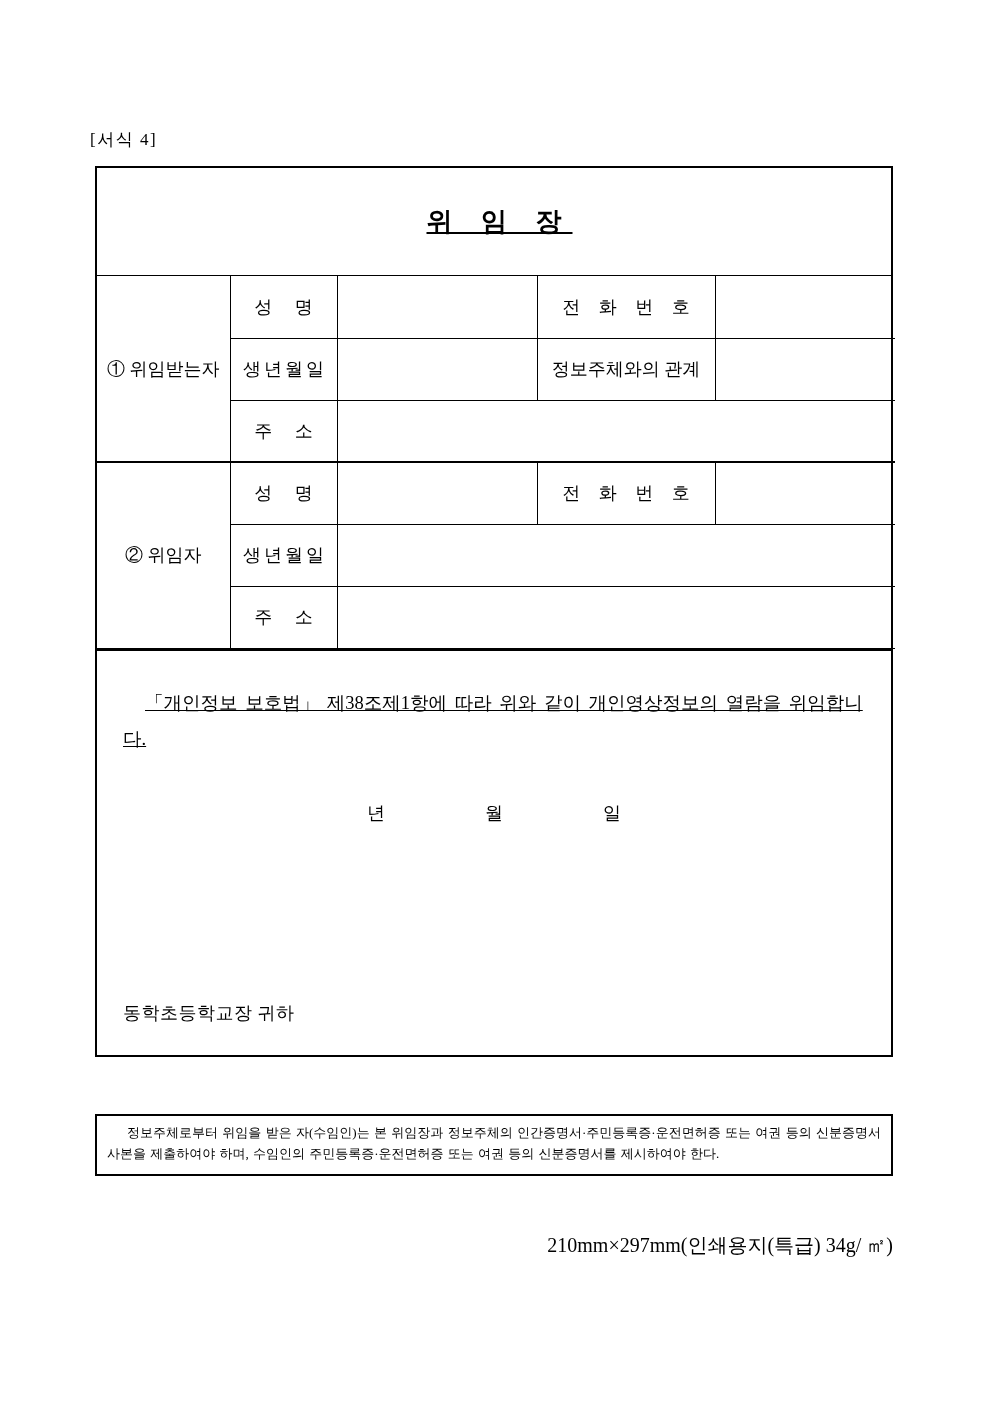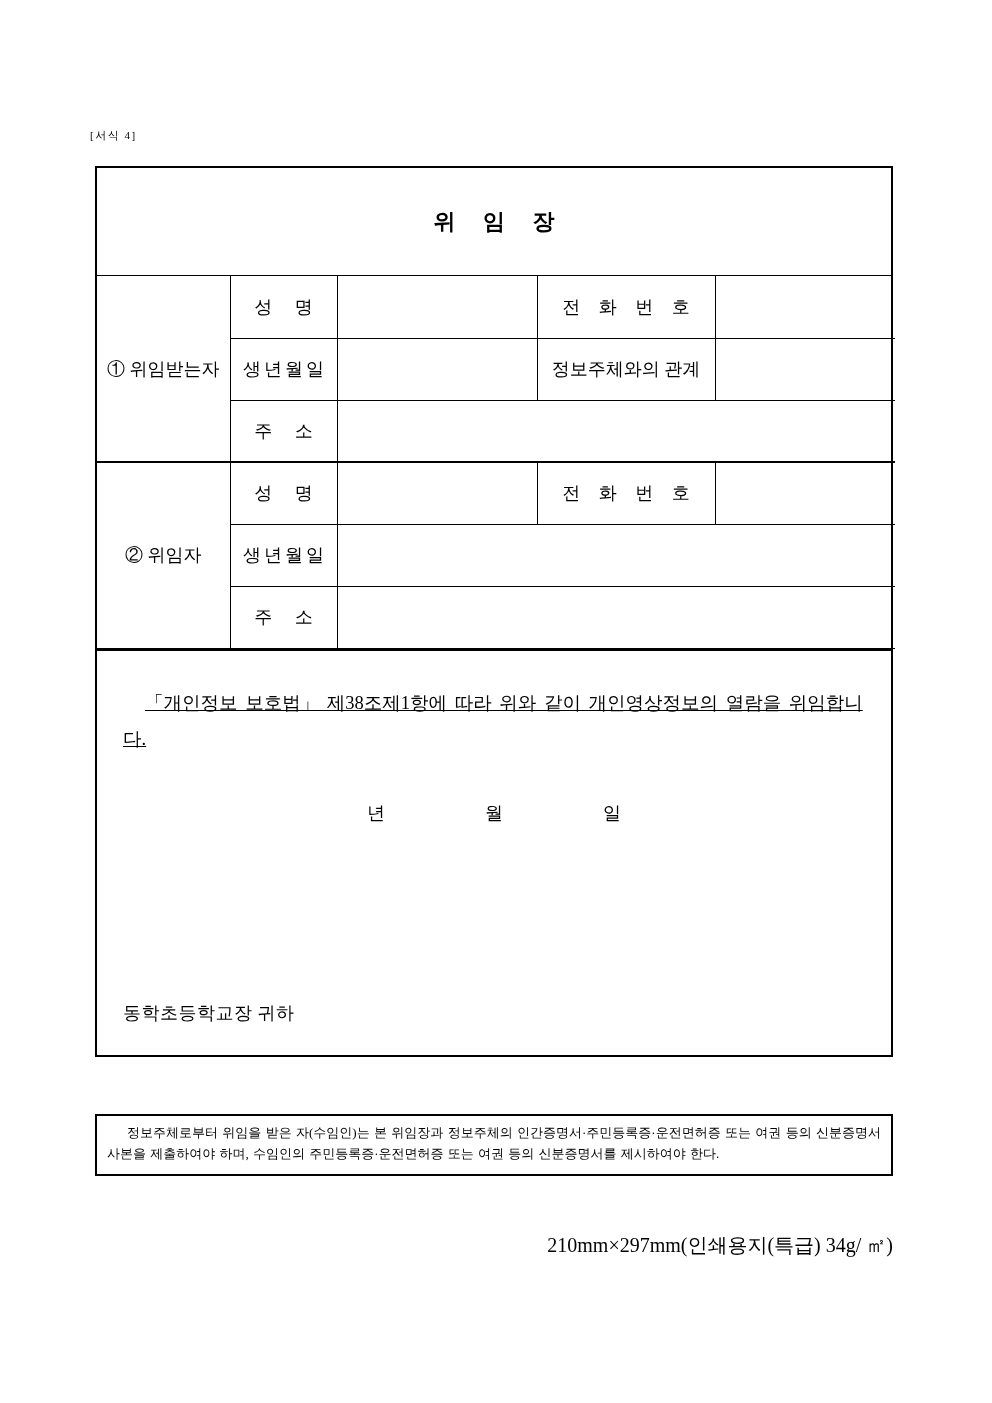--- a/index.html
+++ b/index.html
@@ -22,21 +22,21 @@
     width: 992px;
     height: 1403px;
     box-sizing: border-box;
   }
 
   
   .form-tag {
     position: absolute;
     left: 90px;
     top: 128px;
-    font-size: 11px;
+    font-size: 17px;
     letter-spacing: 1.5px;
     white-space: nowrap;
   }
 
   
   .main-box {
     position: absolute;
     left: 95px;
     top: 166px;
     width: 798px;
@@ -48,24 +48,25 @@
   
   .title-band {
     height: 108px;
     border-bottom: 1.5px solid #000;
     display: flex;
     align-items: center;
     justify-content: center;
     box-sizing: border-box;
   }
   .doc-title {
-    font-size: 22px;
+    font-size: 26px;
     font-weight: bold;
     letter-spacing: 11px;
     text-indent: 11px;
+    text-decoration: underline;
   }
 
   
   table.grid {
     border-collapse: collapse;
     width: 100%;
     table-layout: fixed;
   }
   table.grid td {
     border: 1px solid #000;

